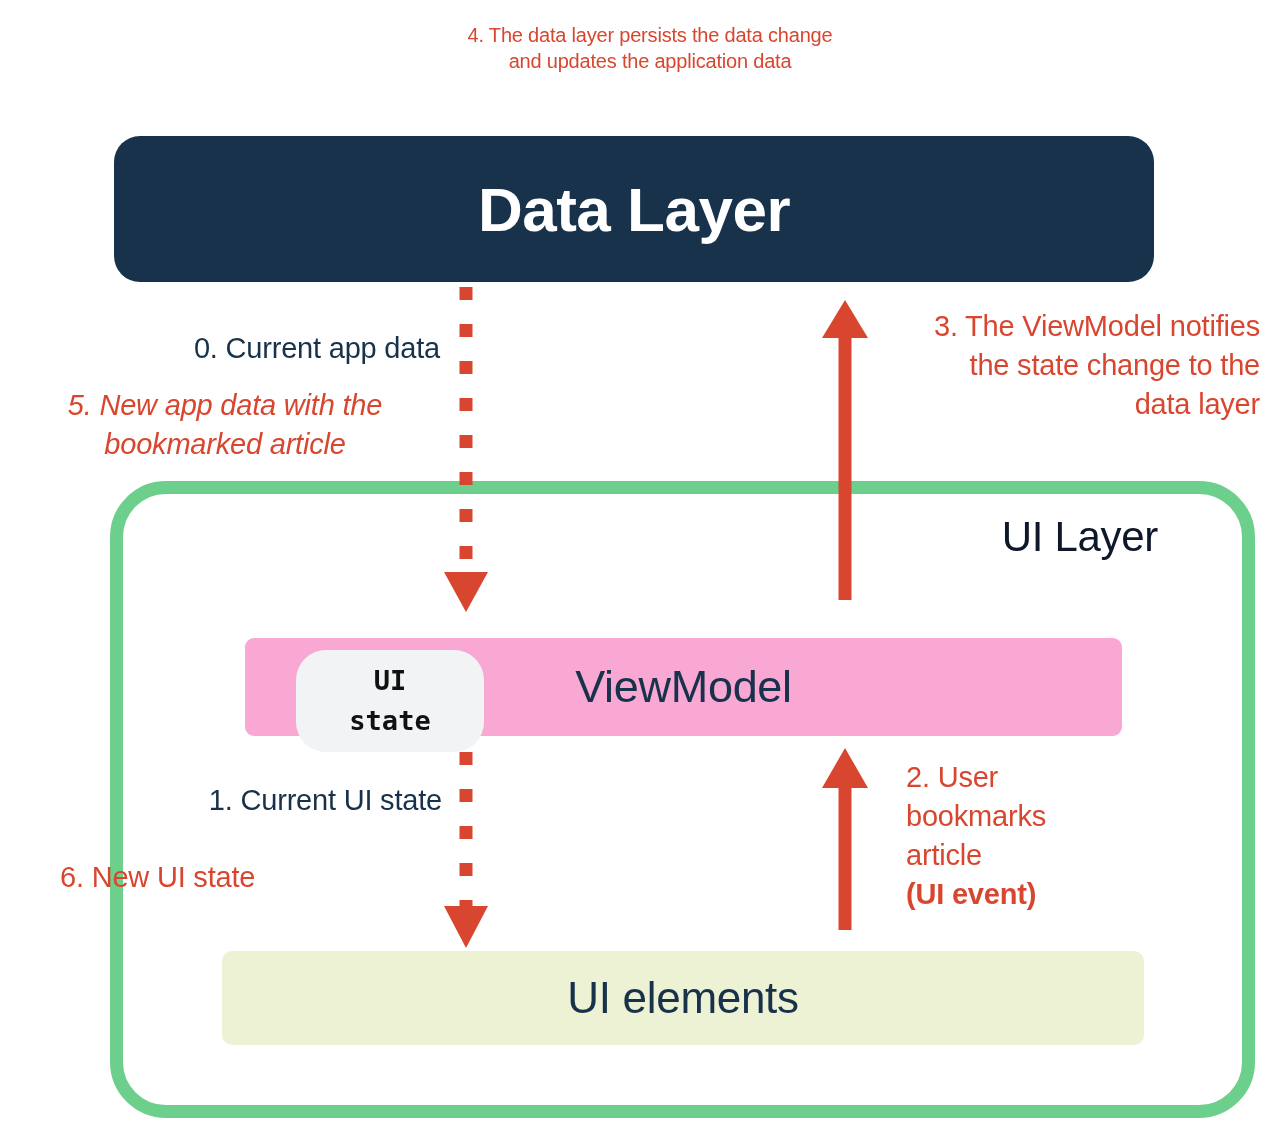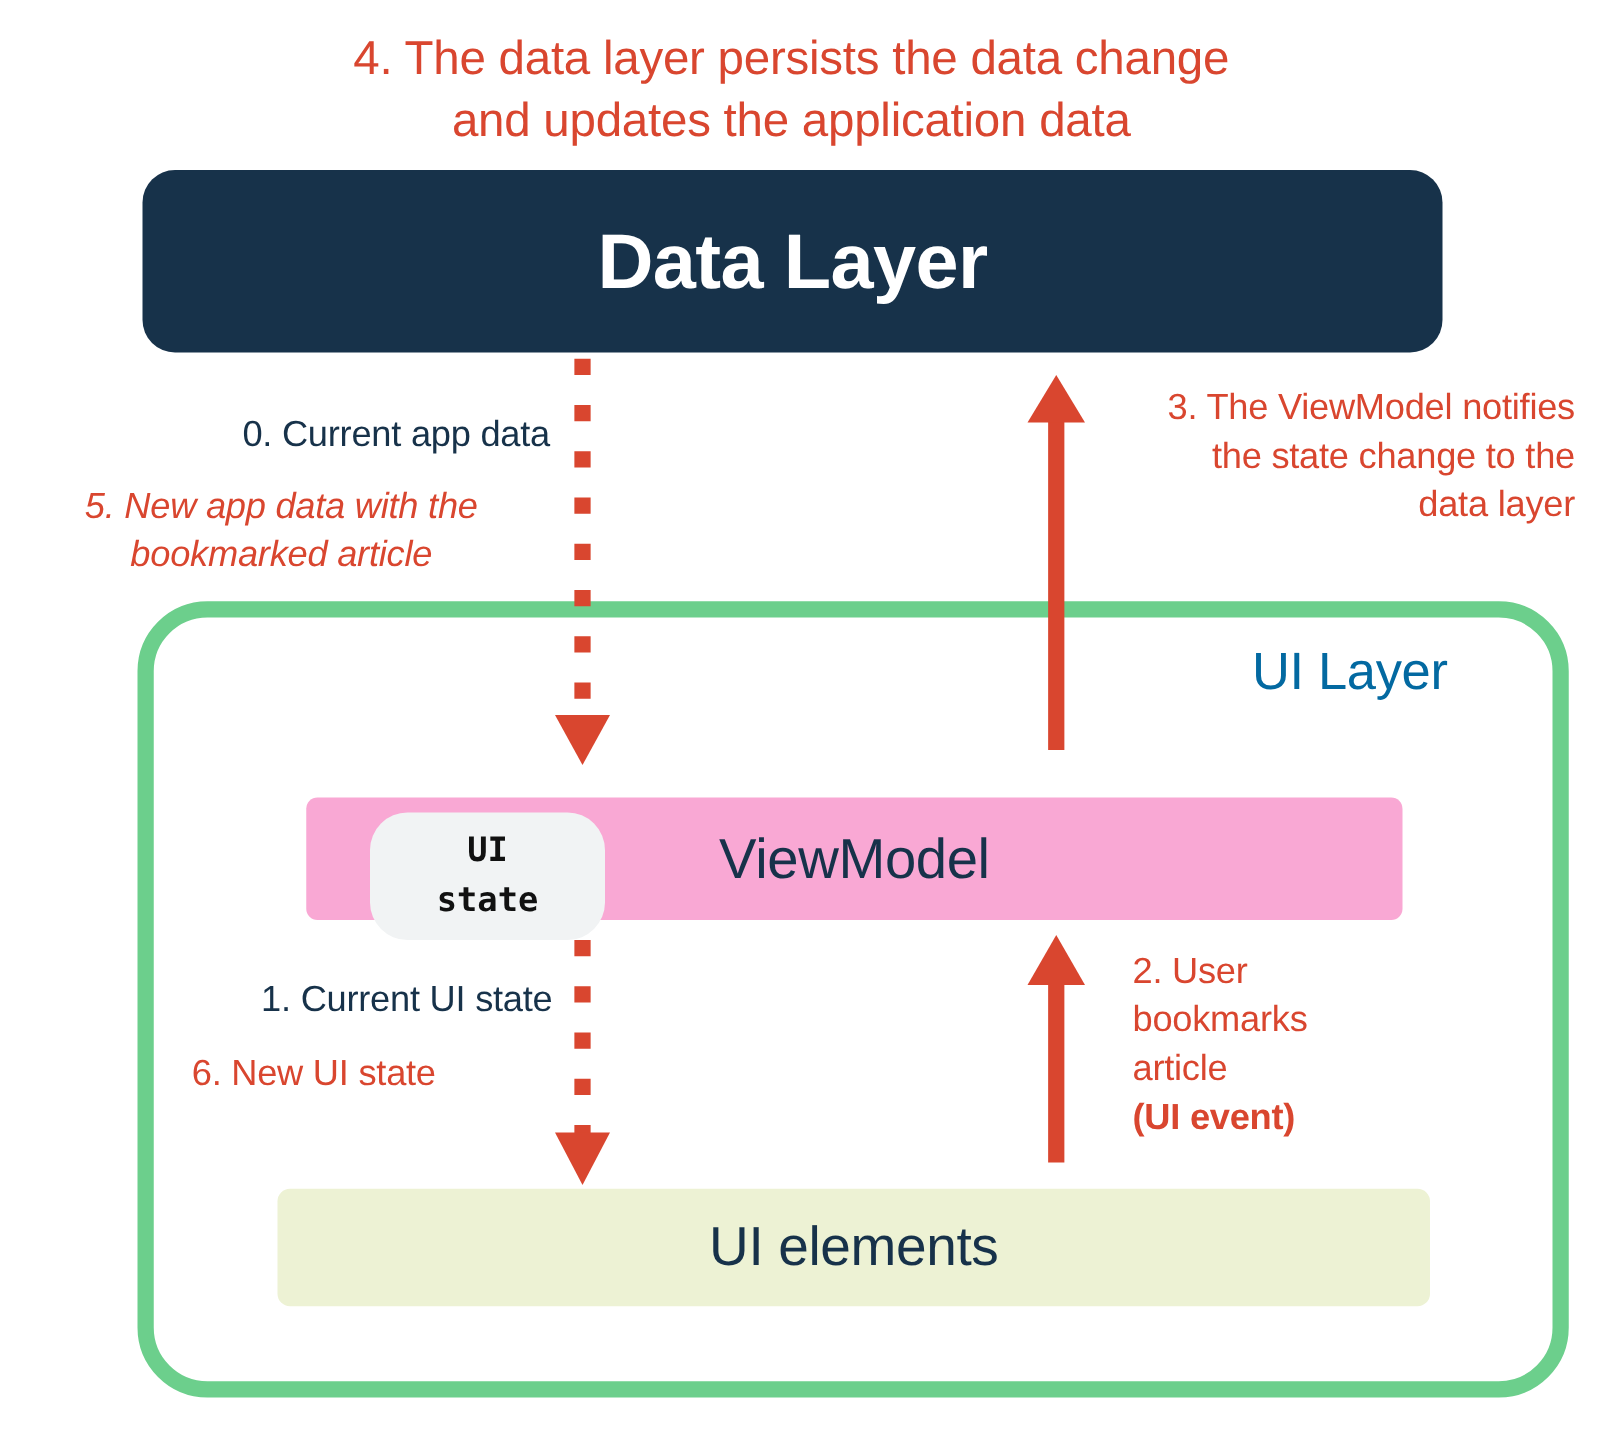--- a/index.html
+++ b/index.html
@@ -15,26 +15,26 @@
     position: relative;
     width: 1280px;
     height: 1144px;
     background: #ffffff;
     overflow: hidden;
   }
 
   
   .top-caption {
     position: absolute;
-    left: 233px;
+    left: 250px;
     top: 22px;
     width: 800px;
     text-align: center;
     color: #d9462f;
-    font-size: 38px;
+    font-size: 20px;
     line-height: 1.32;
     font-weight: 400;
     letter-spacing: -0.2px;
   }
 
   
   .data-layer {
     position: absolute;
     left: 114px;
     top: 136px;
@@ -62,21 +62,21 @@
     height: 637px;
     border: 13px solid #6ccf8c;
     border-radius: 56px;
     box-sizing: border-box;
     background: transparent;
   }
   .ui-layer-label {
     position: absolute;
     right: 122px;
     top: 513px;
-    color: #0369a1;
+    color: #0f172a;
     font-size: 42px;
     letter-spacing: -0.3px;
   }
 
   
   .viewmodel {
     position: absolute;
     left: 245px;
     top: 638px;
     width: 877px;
@@ -175,23 +175,23 @@
     padding-left: 22px;
   }
   .callout-left-1 {
     left: 60px;
     top: 781px;
     width: 382px;
     text-align: right;
   }
   .callout-left-6 {
     left: 60px;
-    top: 840px;
+    top: 858px;
     width: 382px;
-    text-align: center;
+    text-align: left;
   }
   .callout-right-2 {
     left: 906px;
     top: 758px;
     width: 250px;
     text-align: left;
     text-indent: -22px;
     padding-left: 22px;
   }
   .bold-inline { font-weight: bold; }

